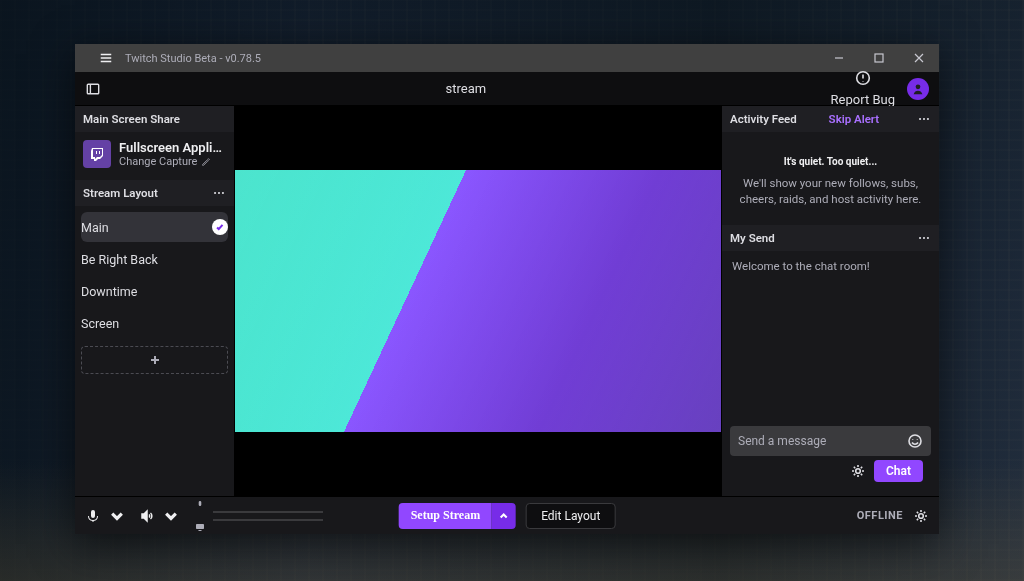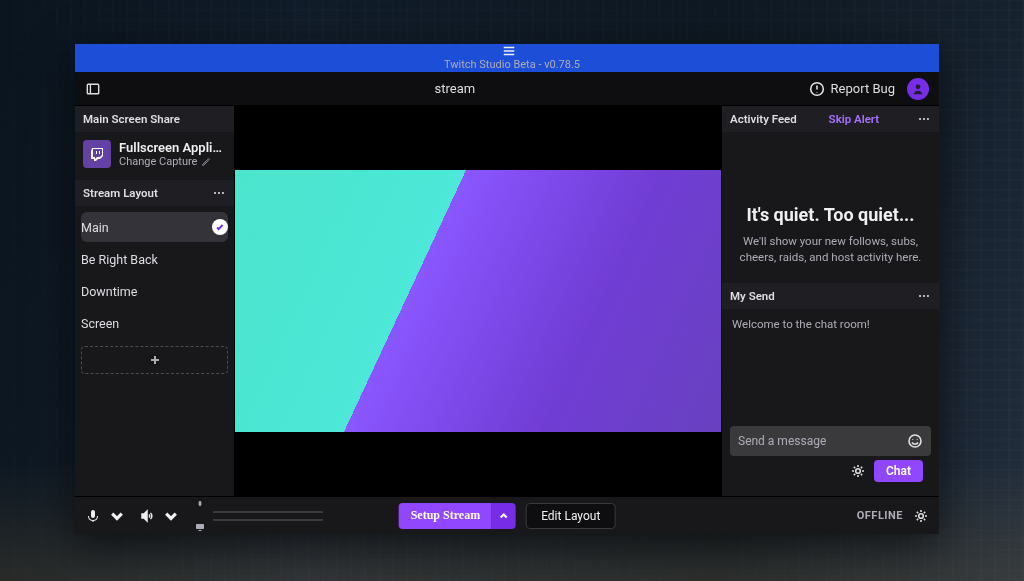--- a/index.html
+++ b/index.html
@@ -25,40 +25,39 @@
     left: 75px; top: 44px;
     width: 864px; height: 490px;
     background: #0e0e10;
     color: #efeff1;
     display: flex; flex-direction: column;
     box-shadow: 0 10px 40px rgba(0,0,0,.6);
   }
   
   .titlebar {
     height: 28px; display: flex; align-items: center;
-    background: #1d4ed8; font-size: 11px; color: #adadb8;
-    padding-left: 4px;
-    flex-direction: column;
+    background: #404040; font-size: 11px; color: #adadb8;
+    padding-left: 18px;
   }
   .hamburger { width: 26px; height: 28px; display:flex;align-items:center;justify-content:center; cursor:pointer; }
   .hamburger svg { width: 14px; height: 14px; stroke: #efeff1; }
   .title-text { margin-left: 6px; }
   .win-controls { margin-left: auto; display:flex; }
   .win-btn { width: 40px; height: 28px; display:flex; align-items:center; justify-content:center; cursor:pointer; }
   .win-btn svg { width: 10px; height: 10px; stroke: #c8c8d0; fill:none; stroke-width:1.2; }
   
   .toolbar {
     height: 34px; display:flex; align-items:center;
     background: #0e0e10; border-bottom: 1px solid #000;
     padding: 0 10px; font-size: 12px; color:#dedee3;
   }
   .collapse-icon { width:16px; height:16px; display:flex; align-items:center; justify-content:center; cursor:pointer; }
   .collapse-icon svg { width:14px; height:14px; stroke:#dedee3; fill:none; stroke-width:1.6; }
   .toolbar-center { flex:1; text-align:center; font-size:13px; }
-  .report-bug { display:flex; align-items:center; gap:6px; cursor:pointer; font-size:13px; }
+  .report-bug { display:flex; align-items:center; gap:6px; cursor:pointer; font-size:13px;flex-direction:column; }
   .report-bug svg { width:16px; height:16px; stroke:#dedee3; fill:none; stroke-width:1.6; }
   .avatar { width:22px; height:22px; border-radius:50%; background:#772ce8; margin-left:12px; display:flex;align-items:center;justify-content:center; cursor:pointer;}
   .avatar svg { width:14px; height:14px; fill:#1f1f23; }
   
   .main { flex:1; display:flex; min-height:0; }
   .left-panel { width:160px; background:#18181b; display:flex; flex-direction:column; border-right:1px solid #000;}
   .section-header {
     font-size:11.5px; font-weight:600; color:#dedee3;
     padding:6px 8px; display:flex; align-items:center;
     background:#1f1f23;
@@ -96,21 +95,21 @@
     position:relative; overflow:hidden;
   }
   .preview::before {
     content:""; position:absolute; inset:0;
     background: linear-gradient(115deg, rgba(255,255,255,.15) 0%, rgba(255,255,255,0) 38%, rgba(0,0,0,.0) 38%, rgba(0,0,0,.25) 100%);
   }
   
   .right-panel { width:218px; background:#18181b; display:flex; flex-direction:column; border-left:1px solid #000; }
   .skip-alert { margin-left:auto; color:#a970ff; font-size:11.5px; cursor:pointer; margin-right:6px; font-weight:600;}
   .feed-body { padding:24px 14px 18px; text-align:center; }
-  .feed-title { font-size:18px; font-weight:700; color:#efeff1; margin-bottom:8px;margin-top:48px;}
+  .feed-title { font-size:10px; font-weight:700; color:#efeff1; margin-bottom:8px;}
   .feed-sub { font-size:11.5px; color:#adadb8; line-height:1.4; }
   .chat-body { flex:1; padding:8px 10px; font-size:11.5px; color:#adadb8; }
   .chat-input-wrap { padding:0 8px 6px; }
   .chat-input {
     display:flex; align-items:center; background:#3a3a3d; border-radius:4px;
     height:30px; padding:0 8px;
   }
   .chat-input input {
     flex:1; background:transparent; border:none; outline:none; color:#efeff1; font-size:12px;
   }

